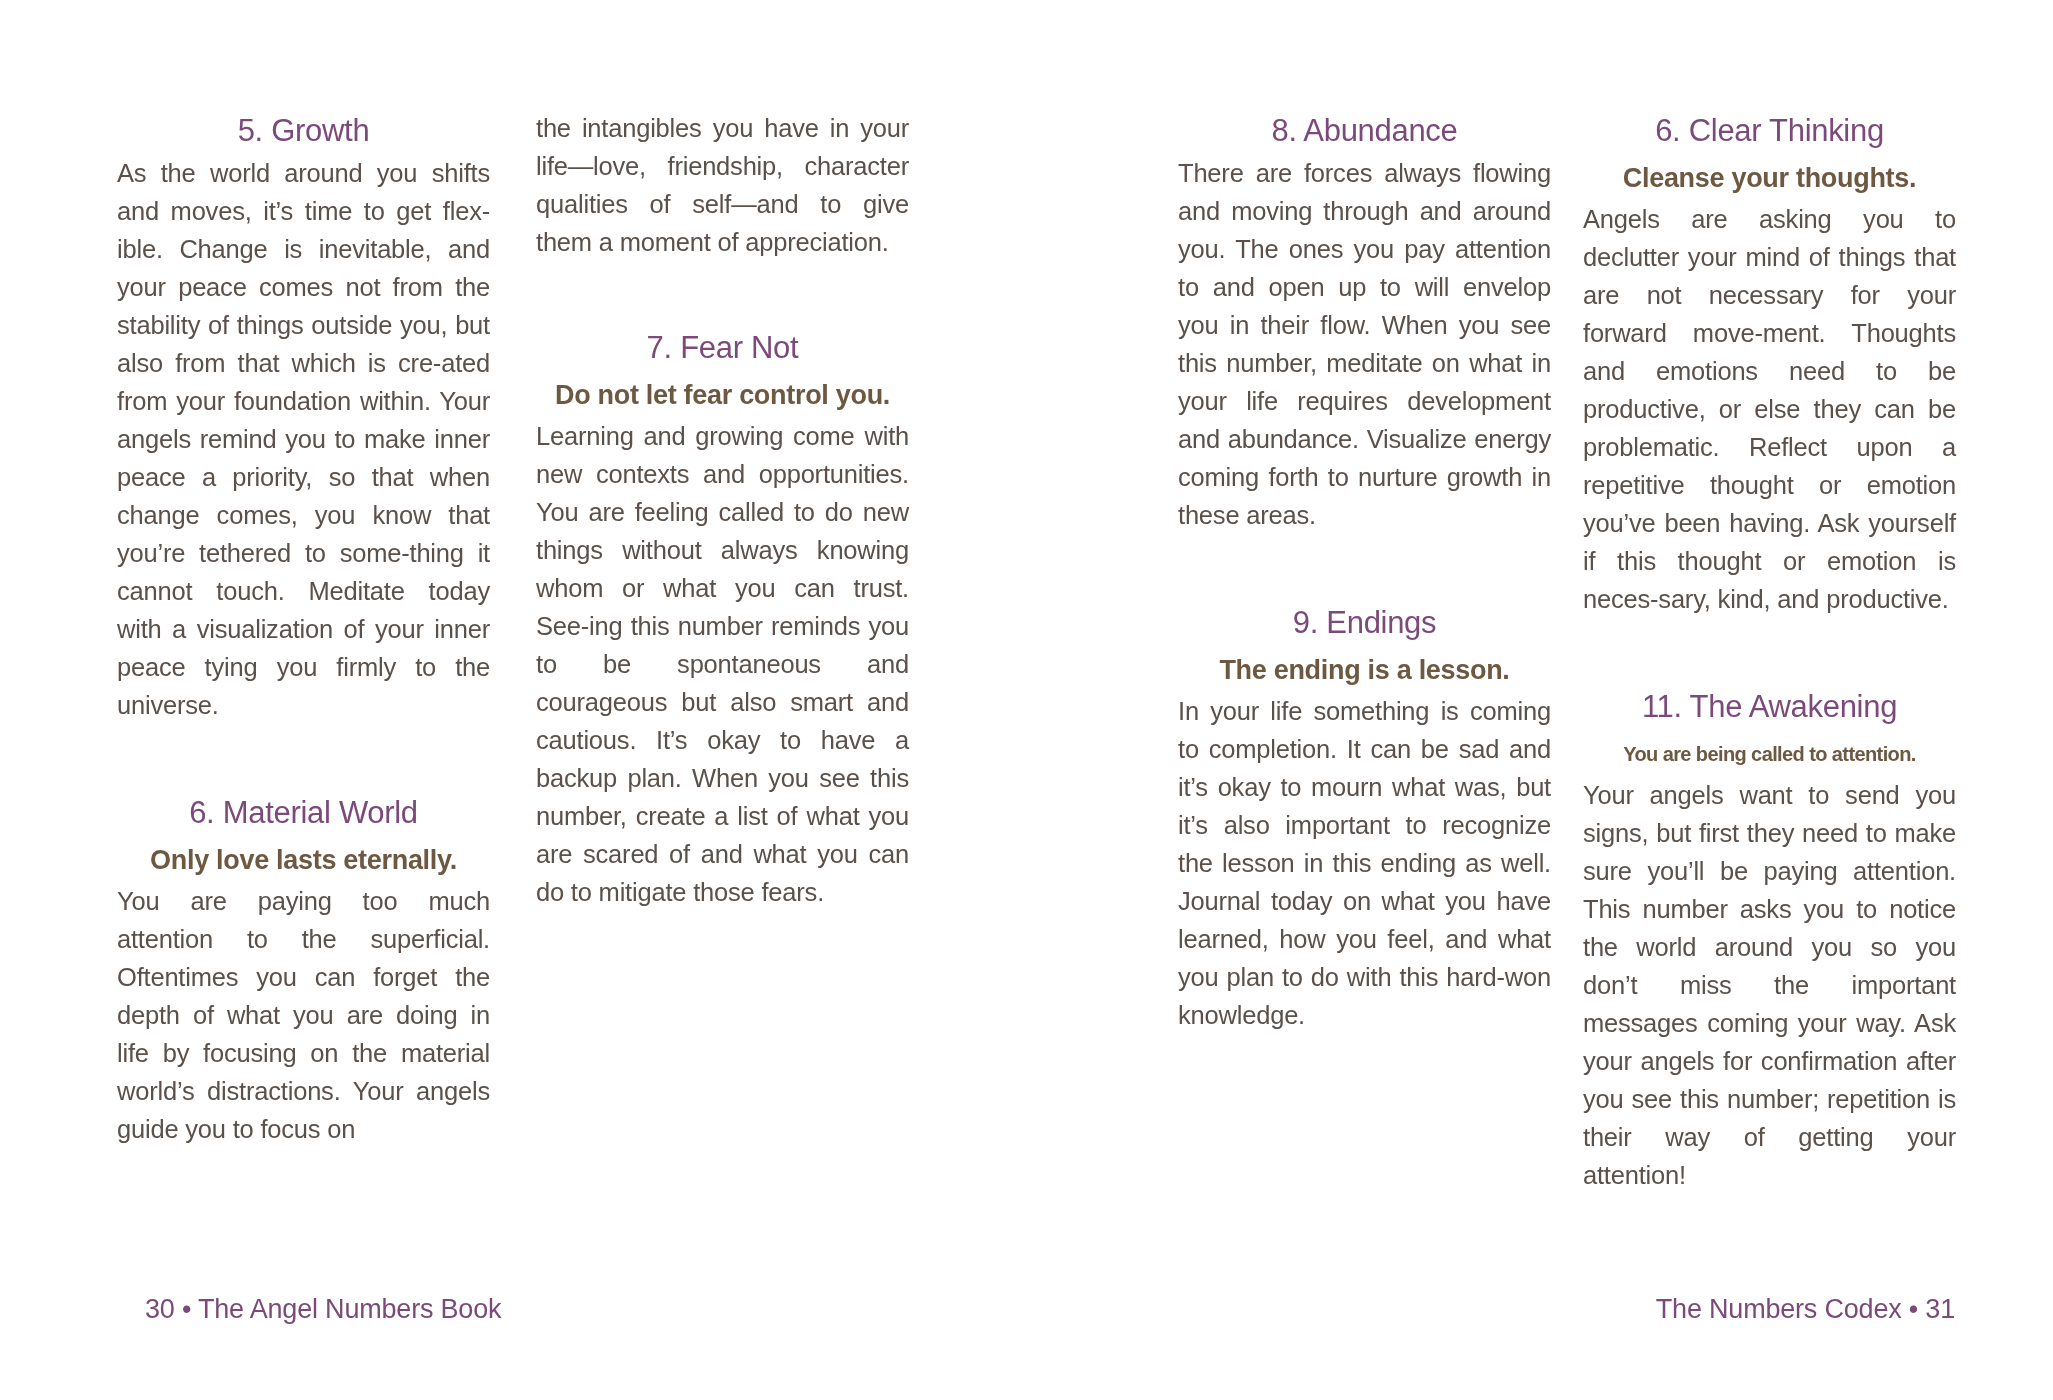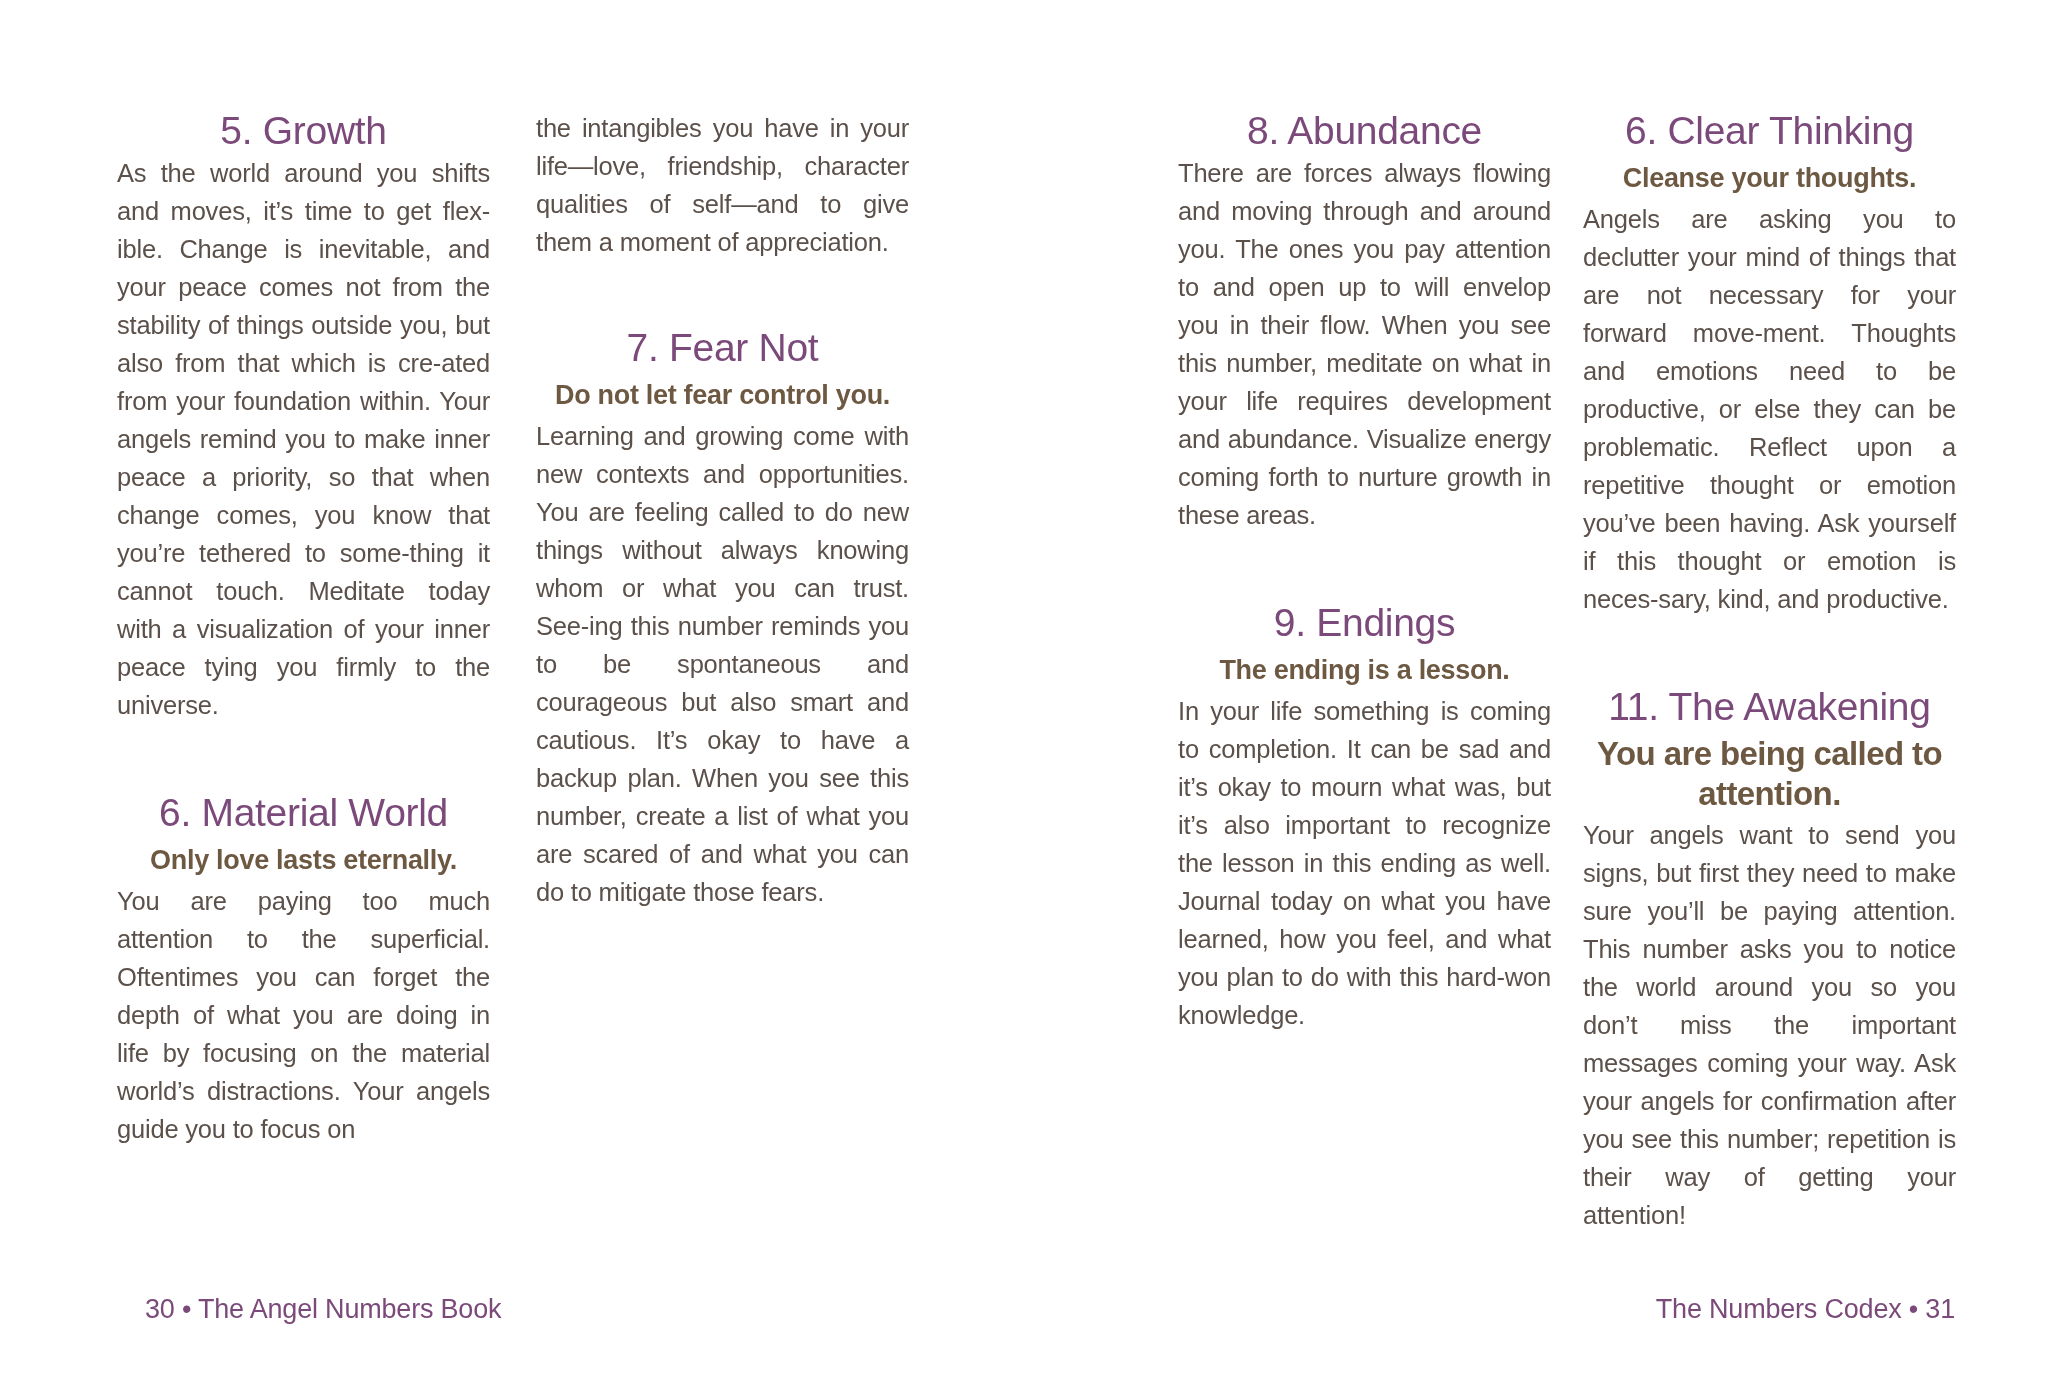--- a/index.html
+++ b/index.html
@@ -3,21 +3,21 @@
 <meta charset="utf-8">
 <style>
   html, body { margin:0; padding:0; background:#ffffff; }
   body { width:2053px; height:1400px; position:relative; overflow:hidden;
          font-family:"Liberation Sans", "DejaVu Sans", sans-serif; }
   .spread { position:absolute; left:0; top:0; width:2053px; height:1400px; background:#ffffff; }
   .page { position:absolute; top:0; height:1400px; width:1026px; }
   .page.left { left:0; }
   .page.right { left:1027px; }
   .col { position:absolute; width:373px; }
-  .heading { color:#7b4a7a; font-size:39px; line-height:46px; text-align:center; margin:0; font-weight:normal; letter-spacing:-0.3px; }
+  .heading { color:#7b4a7a; font-size:31px; line-height:46px; text-align:center; margin:0; font-weight:normal; letter-spacing:-0.3px; }
   .sub { color:#6d5842; font-size:27px; line-height:40px; text-align:center; font-weight:bold; margin:4px 0 2px 0; letter-spacing:-0.3px; }
   .body { color:#5b504a; font-size:25.5px; line-height:38px; text-align:justify; margin:0; letter-spacing:-0.2px; }
   .gap { height:70px; }
   .footer { position:absolute; top:1292px; color:#7b4a7a; font-size:27px; line-height:34px; letter-spacing:-0.2px;margin-left:28px; }
   .footer.left { left:117px; }
   .footer.right { right:98px; text-align:right; }
 </style>
 </head>
 <body>
 
@@ -68,21 +68,21 @@
 
     <div class="col" style="left:556px; top:108px;">
       <section>
         <h2 class="heading">6. Clear Thinking</h2>
         <div class="sub">Cleanse your thoughts.</div>
         <p class="body">Angels are asking you to declutter your mind of things that are not necessary for your forward move-ment. Thoughts and emotions need to be productive, or else they can be problematic. Reflect upon a repetitive thought or emotion you’ve been having. Ask yourself if this thought or emotion is neces-sary, kind, and productive.</p>
       </section>
       <div class="gap" style="height:66px;"></div>
       <section>
         <h2 class="heading">11. The Awakening</h2>
-        <div class="sub" style="font-size:33px; letter-spacing:-0.6px;">You are being called to attention.</div>
+        <div class="sub" style="font-size:20px; letter-spacing:-0.6px;">You are being called to attention.</div>
         <p class="body">Your angels want to send you signs, but first they need to make sure you’ll be paying attention. This number asks you to notice the world around you so you don’t miss the important messages coming your way. Ask your angels for confirmation after you see this number; repetition is their way of getting your attention!</p>
       </section>
     </div>
 
     <div class="footer right">The Numbers Codex • 31</div>
   </div>
 
 </div>
 
 </body></html>

